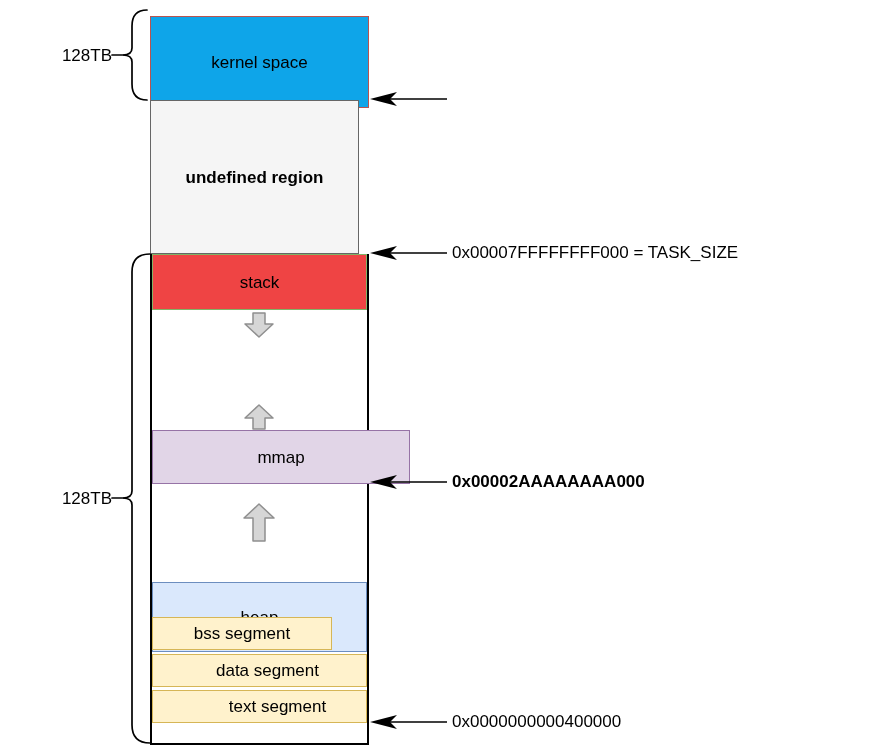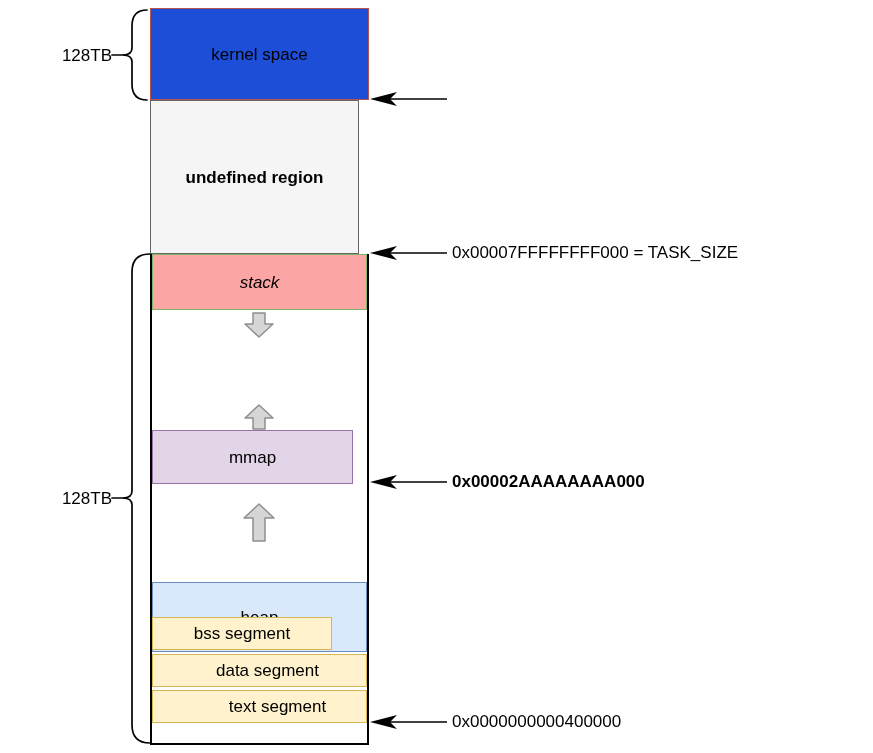--- a/index.html
+++ b/index.html
@@ -12,21 +12,21 @@
     display:flex;align-items:center;justify-content:center;
     font-size:17px;line-height:1;z-index:2;
   }
   #region-kernel{left:150px;top:8px;width:219px;height:92px;}
   #region-undefined{left:150px;top:100px;width:209px;height:154px;font-weight:bold;}
   #user-container{
     position:absolute;left:150px;top:254px;width:219px;height:491px;
     box-sizing:border-box;border:2px solid #000;background:#ffffff;z-index:1;
   }
   #region-stack{left:152px;top:254px;width:215px;height:56px;}
-  #region-mmap{left:152px;top:430px;width:201px;height:54px;}
+  #region-mmap{left:152px;top:430px;width:258px;height:54px;}
   #region-heap{left:152px;top:543px;width:215px;height:70px;}
   #region-bss{left:152px;top:617px;width:180px;height:33px;}
   #region-data{left:152px;top:654px;width:215px;height:33px;padding-left:16px;}
   #region-text{left:152px;top:690px;width:215px;height:33px;}
 
   .grow-arrow{position:absolute;z-index:3;}
   #grow-down{left:244px;top:312px;}
   #grow-up-mmap{left:244px;top:404px;}
   #grow-up-heap{left:243px;top:503px;}
   .grow-arrow polygon{stroke:#8F8F8F;stroke-width:1.5;stroke-linejoin:round;}
@@ -50,29 +50,29 @@
   #brace-label-kernel{left:46px;top:46px;}
   #brace-label-user{left:46px;top:489px;}
 </style>
 </head>
 <body>
 
 <div class="canvas">
 
   <div id="user-container"></div>
 
-  <div class="region" id="region-kernel" style="background: #1d4ed8; border-color: rgb(184, 84, 80);">
+  <div class="region" id="region-kernel" style="background: #0ea5e9; border-color: rgb(184, 84, 80); margin-top: 8px;">
     <span>kernel space</span>
   </div>
 
   <div class="region" id="region-undefined" style="background: rgb(245, 245, 245); border-color: rgb(102, 102, 102);">
     <span>undefined region</span>
   </div>
 
-  <div class="region" id="region-stack" style="background: #fca5a5; border-color: rgb(130, 179, 102); font-style: italic;">
+  <div class="region" id="region-stack" style="background: #ef4444; border-color: rgb(130, 179, 102);">
     <span>stack</span>
   </div>
 
   <div class="region" id="region-mmap" style="background: rgb(225, 213, 231); border-color: rgb(150, 115, 166);">
     <span>mmap</span>
   </div>
 
   <div class="region" id="region-heap" style="background: rgb(218, 232, 252); border-color: rgb(108, 142, 191); margin-top: 39px;">
     <span>heap</span>
   </div>

